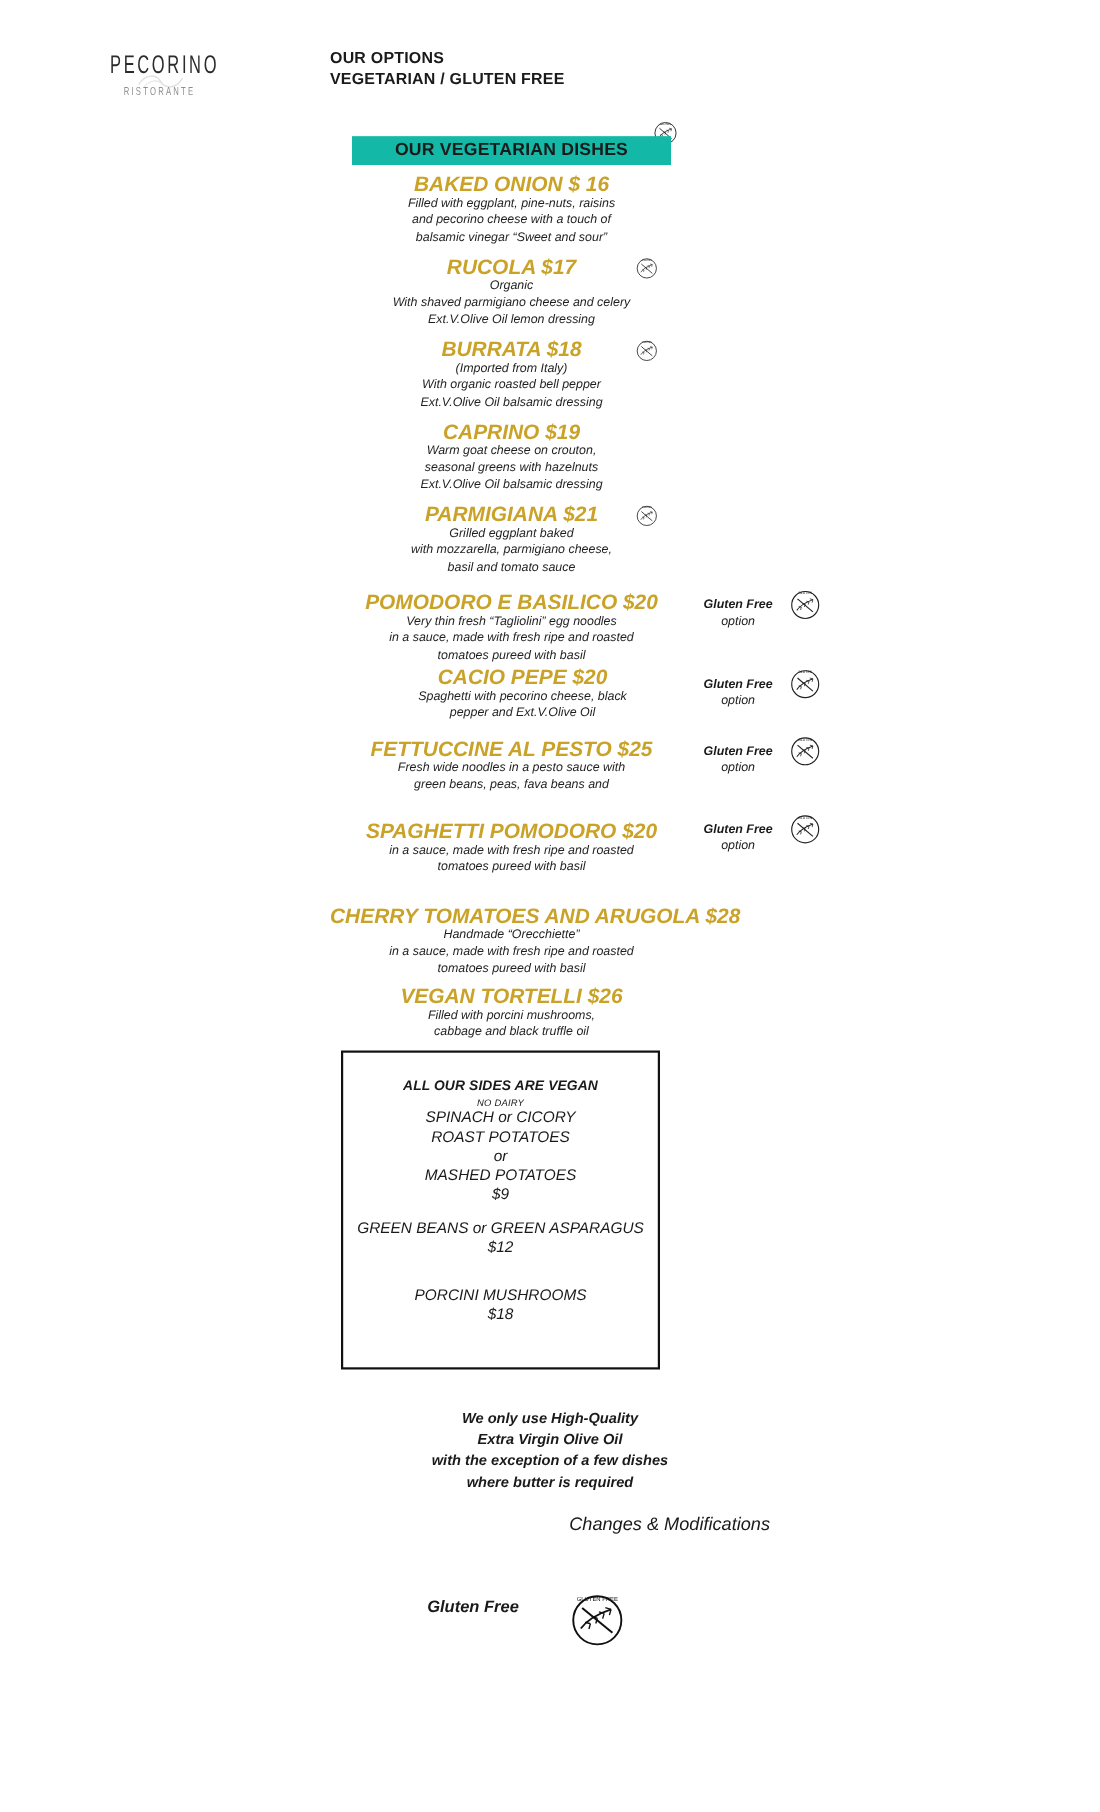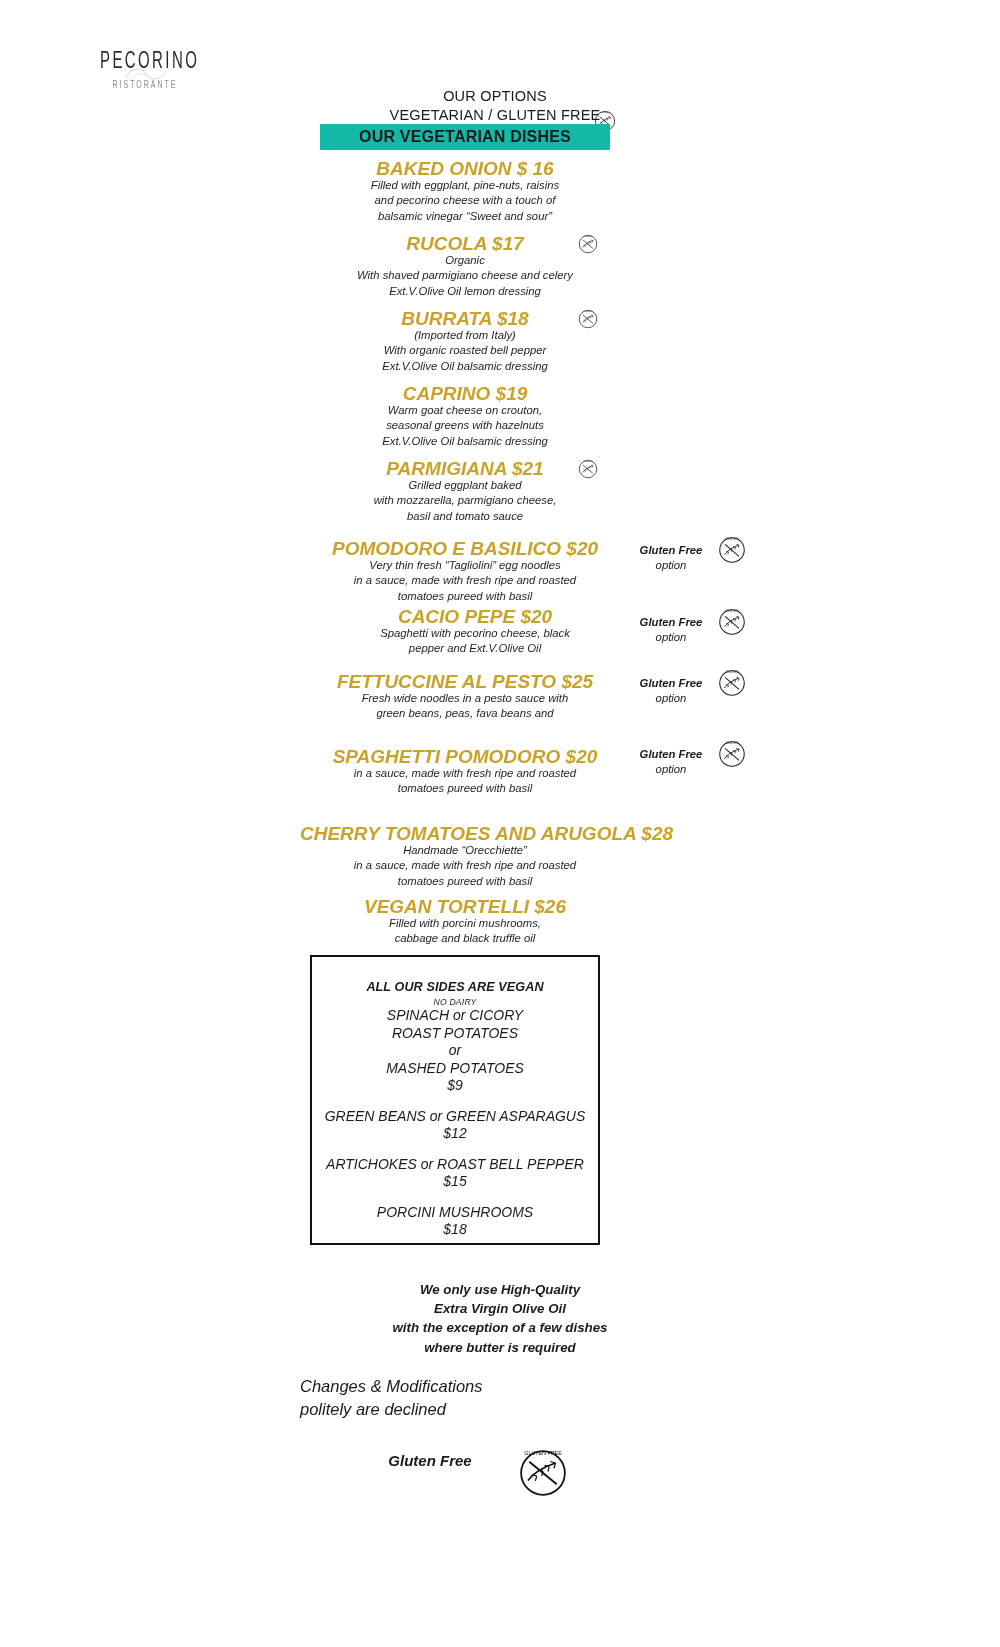--- a/index.html
+++ b/index.html
@@ -65,26 +65,24 @@
     width: 44px;
     height: 18px;
     opacity: .30;
   }
 
   .header-titles {
     position: absolute;
     left: 300px;
     top: 0;
     width: 390px;
-    text-align: center;
-    font-weight: normal;
+    font-weight: bold;
     font-size: 14.5px;
     line-height: 19px;
     letter-spacing: .2px;
-    margin-top: 43px;
   }
 
   .hdr-gf-badge {
     position: absolute;
     left: 594px;
     top: 66px;
   }
 
   
   .section-box {
@@ -203,21 +201,21 @@
     font-weight: bold;
     font-style: italic;
     font-size: 13.3px;
     line-height: 19.2px;
   }
   .footer-changes {
     position: absolute;
     left: 300px;
     top: 1375px;
     width: 400px;
-    text-align: left;
+    text-align: right;
     font-style: italic;
     font-size: 16.5px;
     line-height: 22.5px;
     color: #1a1a1a;
   }
   .footer-gf-label {
     position: absolute;
     left: 330px;
     top: 1452px;
     width: 200px;
@@ -446,41 +444,36 @@
           <div class="sides-line">or</div>
           <div class="sides-line">MASHED POTATOES</div>
           <div class="sides-line">$9</div>
         </div>
         <div class="sides-gap"></div>
         <div>
           <div class="sides-line">GREEN BEANS or GREEN ASPARAGUS</div>
           <div class="sides-line">$12</div>
         </div>
         <div class="sides-gap"></div>
-        <div>
-          <div class="sides-line">ARTICHOKES or ROAST BELL PEPPER</div>
-          <div class="sides-line">$15</div>
-        </div>
         <div class="sides-gap"></div>
         <div>
           <div class="sides-line">PORCINI MUSHROOMS</div>
           <div class="sides-line">$18</div>
         </div>
       </div>
   </div>
 
   <div class="footer-oil" id="oil-note">
       <div>We only use High-Quality</div>
       <div>Extra Virgin Olive Oil</div>
       <div>with the exception of a few dishes</div>
       <div>where butter is required</div>
     </div>
   <div class="footer-changes" id="changes-note">
       <div>Changes &amp; Modifications</div>
-      <div>politely are declined</div>
     </div>
   <div class="footer-gf-label">Gluten Free</div>
   <div class="footer-gf-badge">
     <svg class="gfb" width="50" height="50" viewBox="0 0 40 40">
       <circle cx="20" cy="20" r="17.5" fill="none" stroke="#111" stroke-width="1.4"></circle>
       <path d="M8 26 C13 19, 21 15, 30 12" stroke="#111" stroke-width="1.3" fill="none"></path>
       <path d="M30 12 l-4.2 -1.2 M30 12 l-1.2 4.2 M25 15 l-3.8 -1.1 M25 15 l-1.1 3.8 M20 18.5 l-3.8 -1.1 M20 18.5 l-1.1 3.8 M15 22.5 l-3.8 -1.1 M15 22.5 l-1.1 3.8" stroke="#111" stroke-width="1" fill="none"></path>
       <line x1="9" y1="11" x2="31" y2="29" stroke="#111" stroke-width="1.5"></line>
       <text x="20" y="5.6" font-size="4.3" text-anchor="middle" fill="#111" font-family="Liberation Sans, sans-serif">GLUTEN FREE</text>
     </svg>

